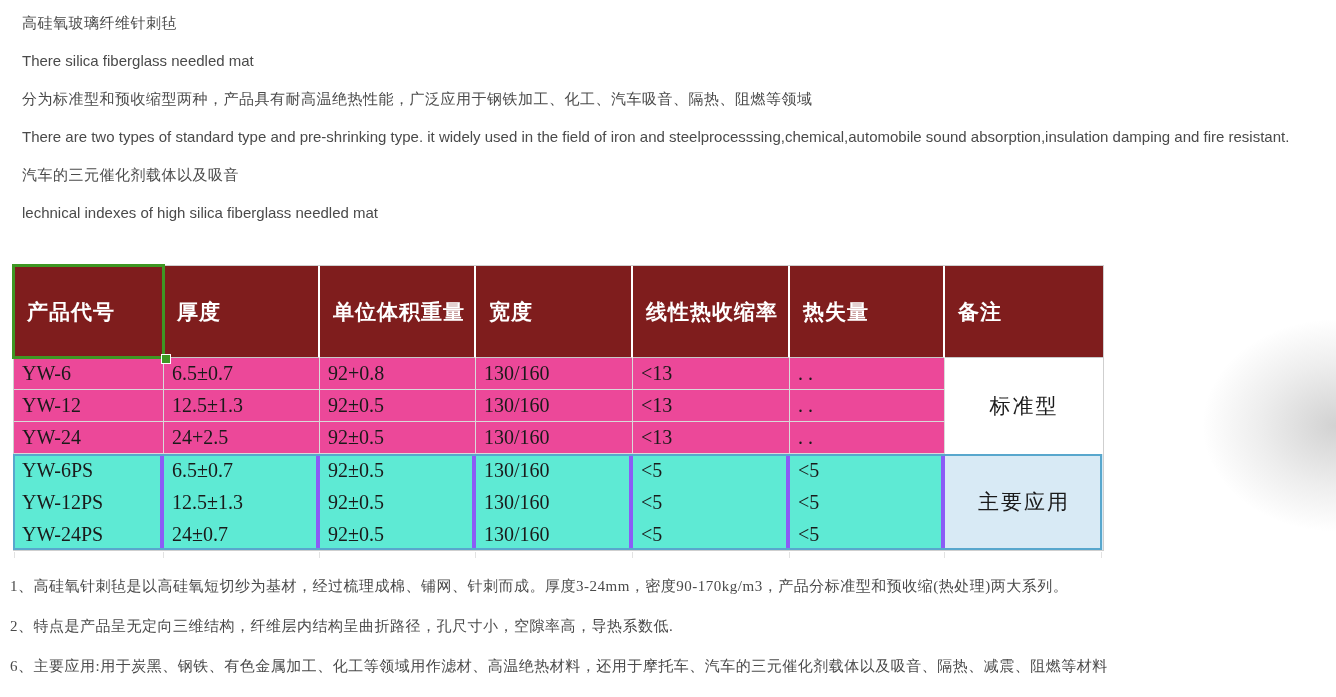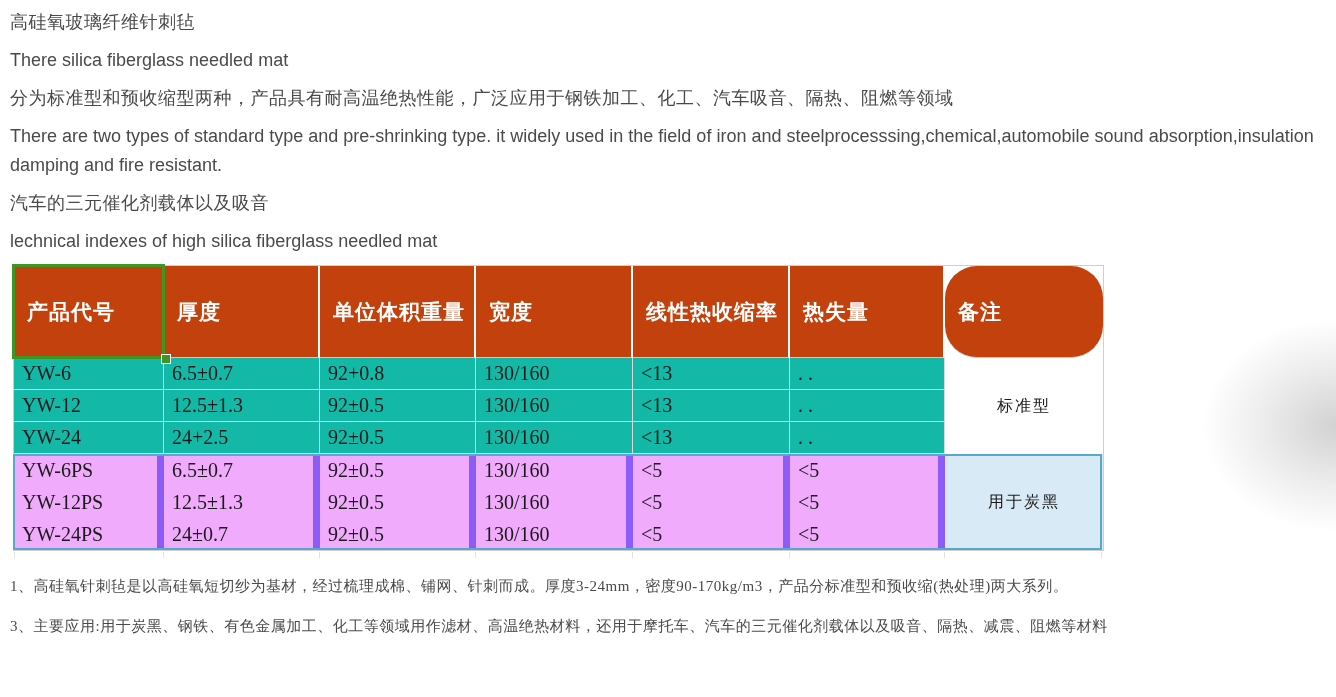--- a/index.html
+++ b/index.html
@@ -2,55 +2,55 @@
 <html><head>
 <meta charset="utf-8">
 <style>
   html,body{margin:0;padding:0;}
   body{
     width:1336px;height:697px;background:#ffffff;position:relative;overflow:hidden;
     font-family:"Liberation Sans","DejaVu Sans",sans-serif;
   }
   .content{position:absolute;left:10px;top:8px;width:1322px;}
   .content p{
-    margin:0 0 9px 0;font-size:18px;line-height:29px;color:#4a4a4a;
+    margin:0 0 9px 12px;font-size:15px;line-height:29px;color:#4a4a4a;
   }
   .content p.zh{letter-spacing:0.5px;}
   
   .tbl{
     position:absolute;left:14px;top:266px;width:1089px;
     display:grid;
     grid-template-columns:150px 156px 156px 157px 157px 155px 158px;
     grid-template-rows:92px repeat(6,32px);
     outline:1px solid #cfcfcf;
   }
   .th{
-    background:#c2410c;color:#ffffff;font-weight:bold;
+    background:#7f1d1d;color:#ffffff;font-weight:bold;
     font-family:"Liberation Serif","DejaVu Serif",serif;
     font-size:21px;letter-spacing:1px;
     display:flex;align-items:center;padding-left:13px;
     border-right:2px solid #ffffff;border-bottom:1px solid #c9c9c9;
     box-sizing:border-box;overflow:hidden;
   }
-  .th.last{border-right:none;border-radius:32px;}
+  .th.last{border-right:none;}
   .td{
-    background:#14b8a6;color:#1a1a1a;
+    background:#ec4899;color:#1a1a1a;
     font-family:"Liberation Serif","DejaVu Serif",serif;
     font-size:20px;
     display:flex;align-items:center;padding-left:8px;
     border-right:1px solid #d9d9d9;border-bottom:1px solid #d9d9d9;
     box-sizing:border-box;overflow:hidden;white-space:nowrap;
   }
   .td.ps{
-    background:#f0abfc;border-right:7px solid #8b5cf6;border-bottom:none;
+    background:#5eead4;border-right:4px solid #8b5cf6;border-bottom:none;
   }
   .note-cell{
     display:flex;align-items:center;justify-content:center;
     font-family:"Liberation Serif","DejaVu Serif",serif;
-    font-size:16px;color:#1a1a1a;box-sizing:border-box;letter-spacing:2px;
+    font-size:21px;color:#1a1a1a;box-sizing:border-box;letter-spacing:2px;
   }
   .note-std{grid-column:7;grid-row:2/5;background:#ffffff;}
   .note-ps{grid-column:7;grid-row:5/8;background:#D8EAF5;}
   .sel{
     position:absolute;left:-2px;top:-2px;width:153px;height:95px;
     border:3px solid #3E9723;box-sizing:border-box;pointer-events:none;
   }
   .sel-handle{
     position:absolute;left:147px;top:88px;width:8px;height:8px;
     background:#3E9723;border:1px solid #ffffff;box-sizing:content-box;
@@ -120,21 +120,21 @@
     <div class="td">&lt;13</div>
     <div class="td">. .</div>
 
     <div class="td ps">YW-6PS</div>
     <div class="td ps">6.5±0.7</div>
     <div class="td ps">92±0.5</div>
     <div class="td ps">130/160</div>
     <div class="td ps">&lt;5</div>
     <div class="td ps">&lt;5</div>
 
-    <div class="note-cell note-ps">用于炭黑</div>
+    <div class="note-cell note-ps">主要应用</div>
 
     <div class="td ps">YW-12PS</div>
     <div class="td ps">12.5±1.3</div>
     <div class="td ps">92±0.5</div>
     <div class="td ps">130/160</div>
     <div class="td ps">&lt;5</div>
     <div class="td ps">&lt;5</div>
 
     <div class="td ps">YW-24PS</div>
     <div class="td ps">24±0.7</div>
@@ -155,16 +155,17 @@
       <span class="t4"></span>
       <span class="t5"></span>
       <span class="t6"></span>
       <span class="t7"></span>
   </div>
 
   <div class="edge-shadow"></div>
 
   <div class="notes">
     <p>1、高硅氧针刺毡是以高硅氧短切纱为基材，经过梳理成棉、铺网、针刺而成。厚度3-24mm，密度90-170kg/m3，产品分标准型和预收缩(热处理)两大系列。</p>
-    <p>3、主要应用:用于炭黑、钢铁、有色金属加工、化工等领域用作滤材、高温绝热材料，还用于摩托车、汽车的三元催化剂载体以及吸音、隔热、减震、阻燃等材料</p>
+    <p>2、特点是产品呈无定向三维结构，纤维层内结构呈曲折路径，孔尺寸小，空隙率高，导热系数低.</p>
+    <p>6、主要应用:用于炭黑、钢铁、有色金属加工、化工等领域用作滤材、高温绝热材料，还用于摩托车、汽车的三元催化剂载体以及吸音、隔热、减震、阻燃等材料</p>
   </div>
 
 </div>
 
 </body></html>

